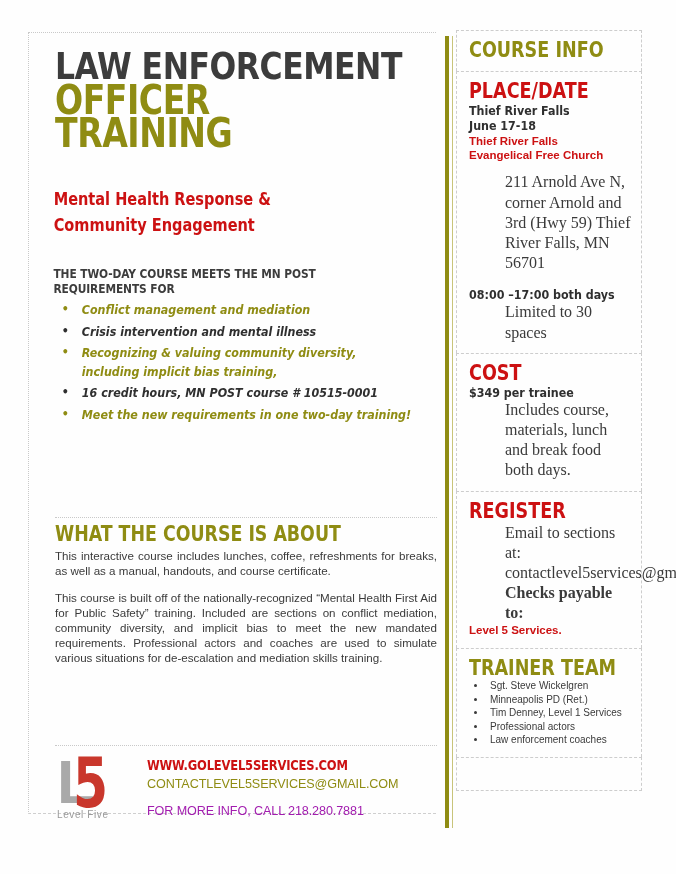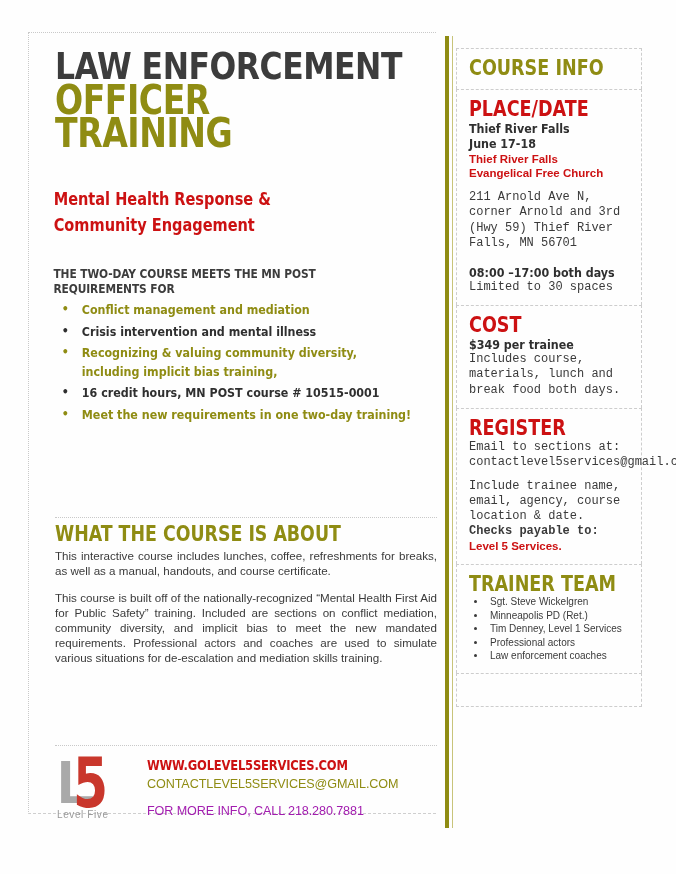--- a/index.html
+++ b/index.html
@@ -81,20 +81,21 @@
     color: #3c3c3c;
     letter-spacing: -0.1px;
     transform: scaleX(0.94);
     transform-origin: left center;
   }
 
   .req-list {
     margin: 5px 0 10px 0;
     padding: 0 0 0 30px;
     list-style: none;
+    font-style: italic;
   }
   .req-list li {
     position: relative;
     font-family: "DejaVu Sans Condensed", "Liberation Sans Narrow", "Liberation Sans", sans-serif;
     font-weight: bold;
     font-size: 13px;
     line-height: 1.42;
     padding-left: 24px;
     margin-bottom: 3px;
     transform: scaleX(0.95);
@@ -234,21 +235,21 @@
     top: 36px;
     width: 1px;
     height: 792px;
     background: #c8c47a;
   }
 
   
   .side-col {
     position: absolute;
     left: 456px;
-    top: 48px;
+    top: 30px;
     width: 186px;
   }
   .side-box {
     border: 1px dashed #cdcdcd;
     border-bottom: none;
     box-sizing: border-box;
     padding: 8px 10px 10px 12px;
   }
   .side-box:last-child {
     border-bottom: 1px dashed #cdcdcd;
@@ -284,24 +285,25 @@
     transform-origin: left center;
   }
   .bold-red-line {
     font-family: "Liberation Sans", sans-serif;
     font-weight: bold;
     font-size: 11.5px;
     color: #cc1112;
     line-height: 1.30;
   }
   .body-sm {
-    font-family: Liberation Mono, monospace;
-    font-size: 12px;
+    font-family: Liberation Serif, serif;
+    font-size: 16px;
     color: #3a3a3a;
     line-height: 1.26;
+    margin-left: 36px;
   }
   .gap-sm { margin-top: 9px; }
   .gap-md { margin-top: 14px; }
 
   .side-list {
     margin: 1px 0 0 0;
     padding-left: 18px;
     list-style: disc;
   }
   .side-list li {
@@ -386,21 +388,20 @@
     <div class="side-box">
       <div class="side-head-red">COST</div>
       <div class="bold-cond-dark">$349  per trainee</div>
       <div class="body-sm">Includes course, materials, lunch and break food both days.</div>
     </div>
 
     <div class="side-box">
       <div class="side-head-red">REGISTER</div>
       <div class="body-sm">Email to sections at:</div>
       <div class="body-sm">contactlevel5services@gmail.com</div>
-      <div class="body-sm gap-sm">Include trainee name, email, agency, course location &amp; date.</div>
       <div class="body-sm" style="font-weight:bold;">Checks payable to:</div>
       <div class="bold-red-line">Level 5 Services.</div>
     </div>
 
     <div class="side-box">
       <div class="side-head-olive">TRAINER TEAM</div>
       <ul class="side-list">
         <li>Sgt. Steve Wickelgren</li>
         <li>Minneapolis PD (Ret.)</li>
         <li>Tim Denney, Level 1 Services</li>

